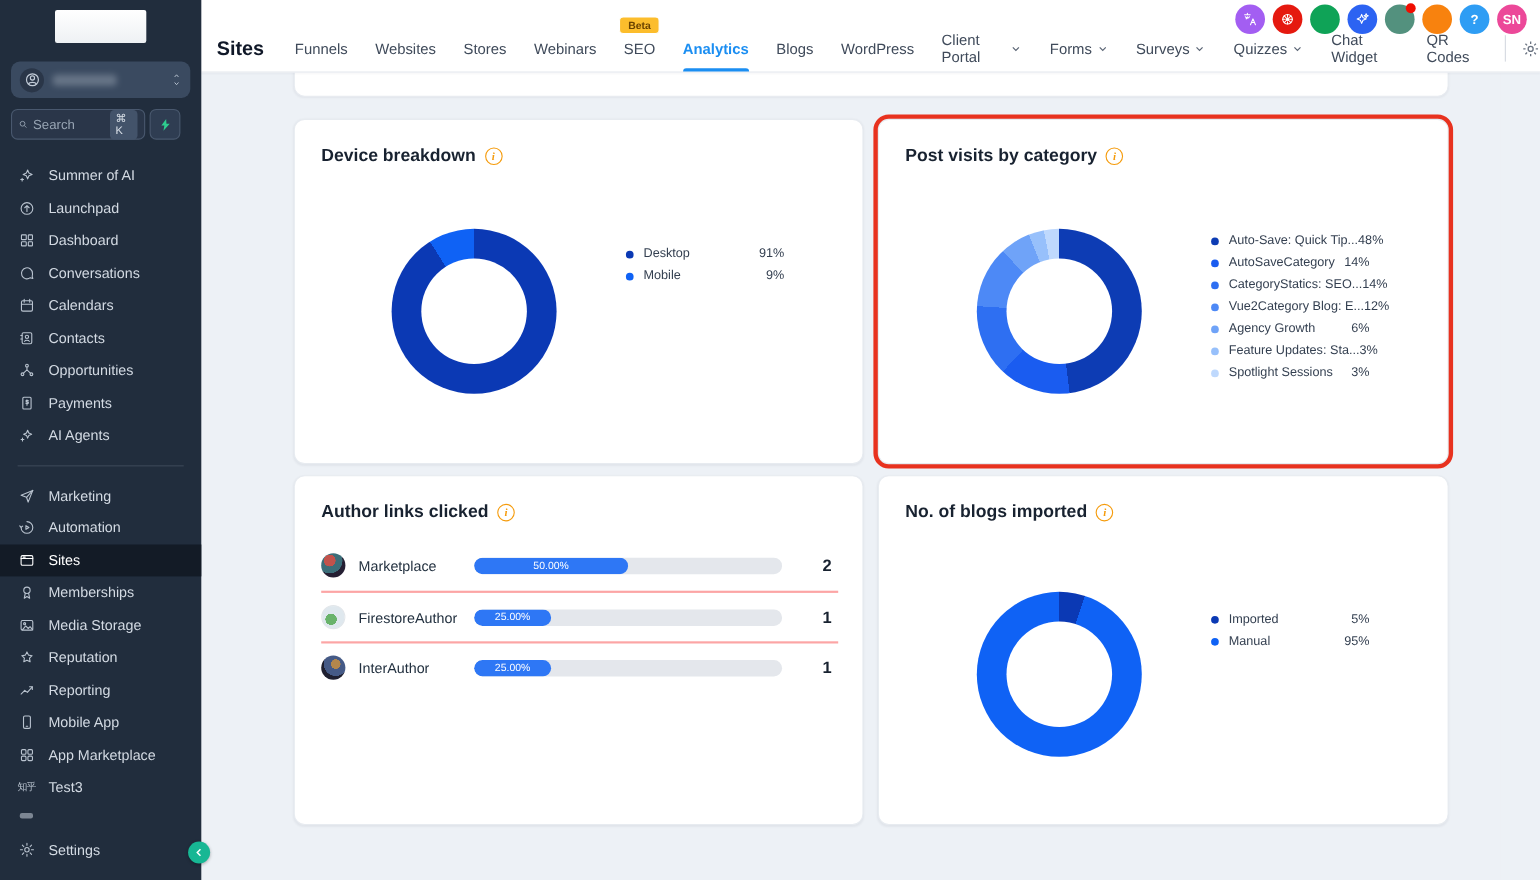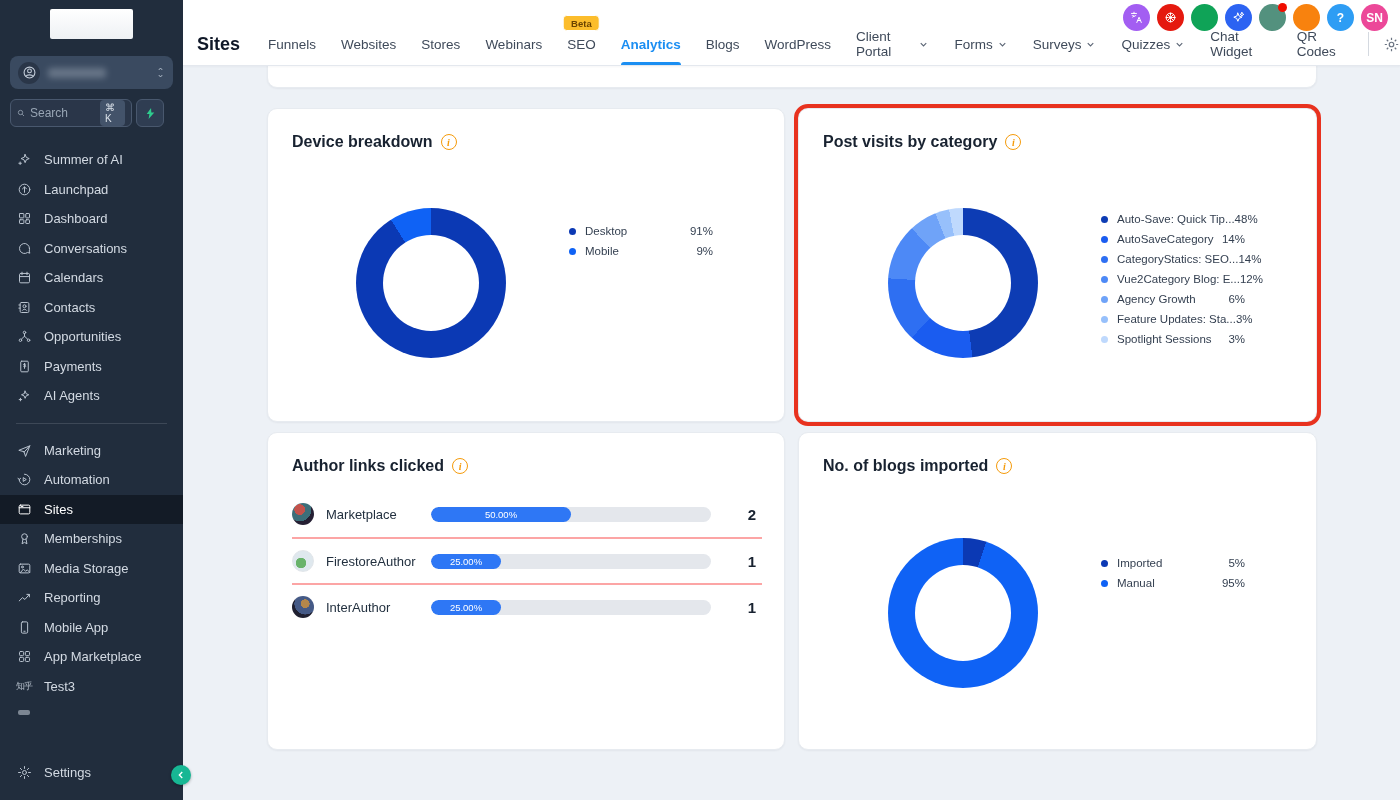--- a/index.html
+++ b/index.html
@@ -261,20 +261,28 @@
                 <rect x="3.5" y="5" width="17" height="14" rx="2"></rect>
                 <circle cx="8.6" cy="9.6" r="1.5"></circle>
                 <path d="M5.5 18.5l4.7-5.6 3.7 3.7 2.6-2.6 4 4.5"></path>
               </svg>
             </span>
             <span class="nav-label">Media Storage</span>
           </div>
           <div class="nav-item">
             <span class="nav-icon">
               <svg viewBox="0 0 24 24" fill="none" stroke="currentColor" stroke-width="1.6" stroke-linecap="round" stroke-linejoin="round">
+                <path d="M12 4.2l2.3 4.7 5.2.8-3.8 3.7.9 5.2L12 16.2l-4.6 2.4.9-5.2L4.5 9.7l5.2-.8z"></path>
+              </svg>
+            </span>
+            <span class="nav-label">Reputation</span>
+          </div>
+          <div class="nav-item">
+            <span class="nav-icon">
+              <svg viewBox="0 0 24 24" fill="none" stroke="currentColor" stroke-width="1.6" stroke-linecap="round" stroke-linejoin="round">
                 <path d="M3.5 17.5l5.3-5.3 3.8 2.9 7.2-8"></path>
                 <path d="M15.8 7h4v4"></path>
               </svg>
             </span>
             <span class="nav-label">Reporting</span>
           </div>
           <div class="nav-item">
             <span class="nav-icon">
               <svg viewBox="0 0 24 24" fill="none" stroke="currentColor" stroke-width="1.6" stroke-linecap="round" stroke-linejoin="round">
                 <rect x="7" y="3" width="10" height="18" rx="2"></rect>

